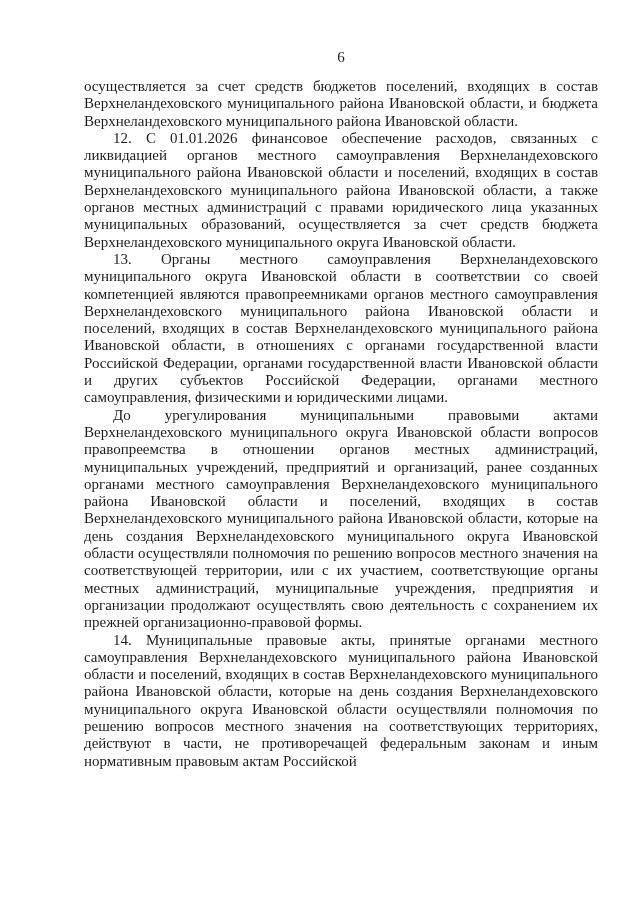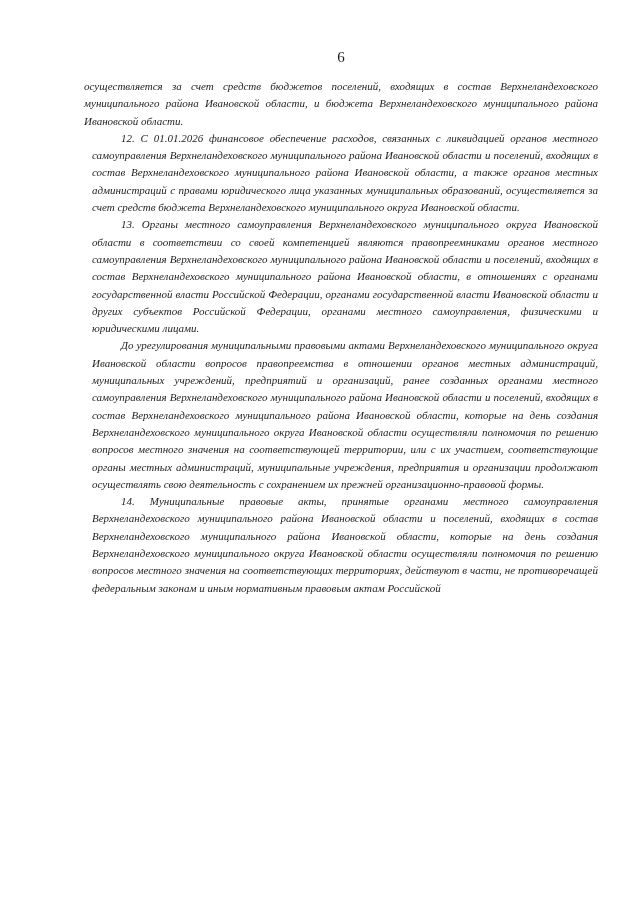--- a/index.html
+++ b/index.html
@@ -22,32 +22,30 @@
     padding: 49px 42px 0 84px;
     background: #ffffff;
   }
   .page-number {
     text-align: center;
     font-size: 15px;
     line-height: 17px;
     margin-bottom: 12px;
   }
   .content {
-    font-size: 11px;
+    font-size: 15px;
     line-height: 17.3px;
     text-align: justify;
-    font-style: italic;
   }
   .content p {
     margin: 0;
     padding: 0;
   }
   .content p.indent {
     text-indent: 29px;
-    margin-left: 8px;
   }
 </style>
 </head>
 <body>
 
 <div class="page">
   <div class="page-number">6</div>
   <div class="content">
       <p>осуществляется за счет средств бюджетов поселений, входящих в состав Верхнеландеховского муниципального района Ивановской области, и бюджета Верхнеландеховского муниципального района Ивановской области.</p>
       <p class="indent">12. С 01.01.2026 финансовое обеспечение расходов, связанных с ликвидацией органов местного самоуправления Верхнеландеховского муниципального района Ивановской области и поселений, входящих в состав Верхнеландеховского муниципального района Ивановской области, а также органов местных администраций с правами юридического лица указанных муниципальных образований, осуществляется за счет средств бюджета Верхнеландеховского муниципального округа Ивановской области.</p>

